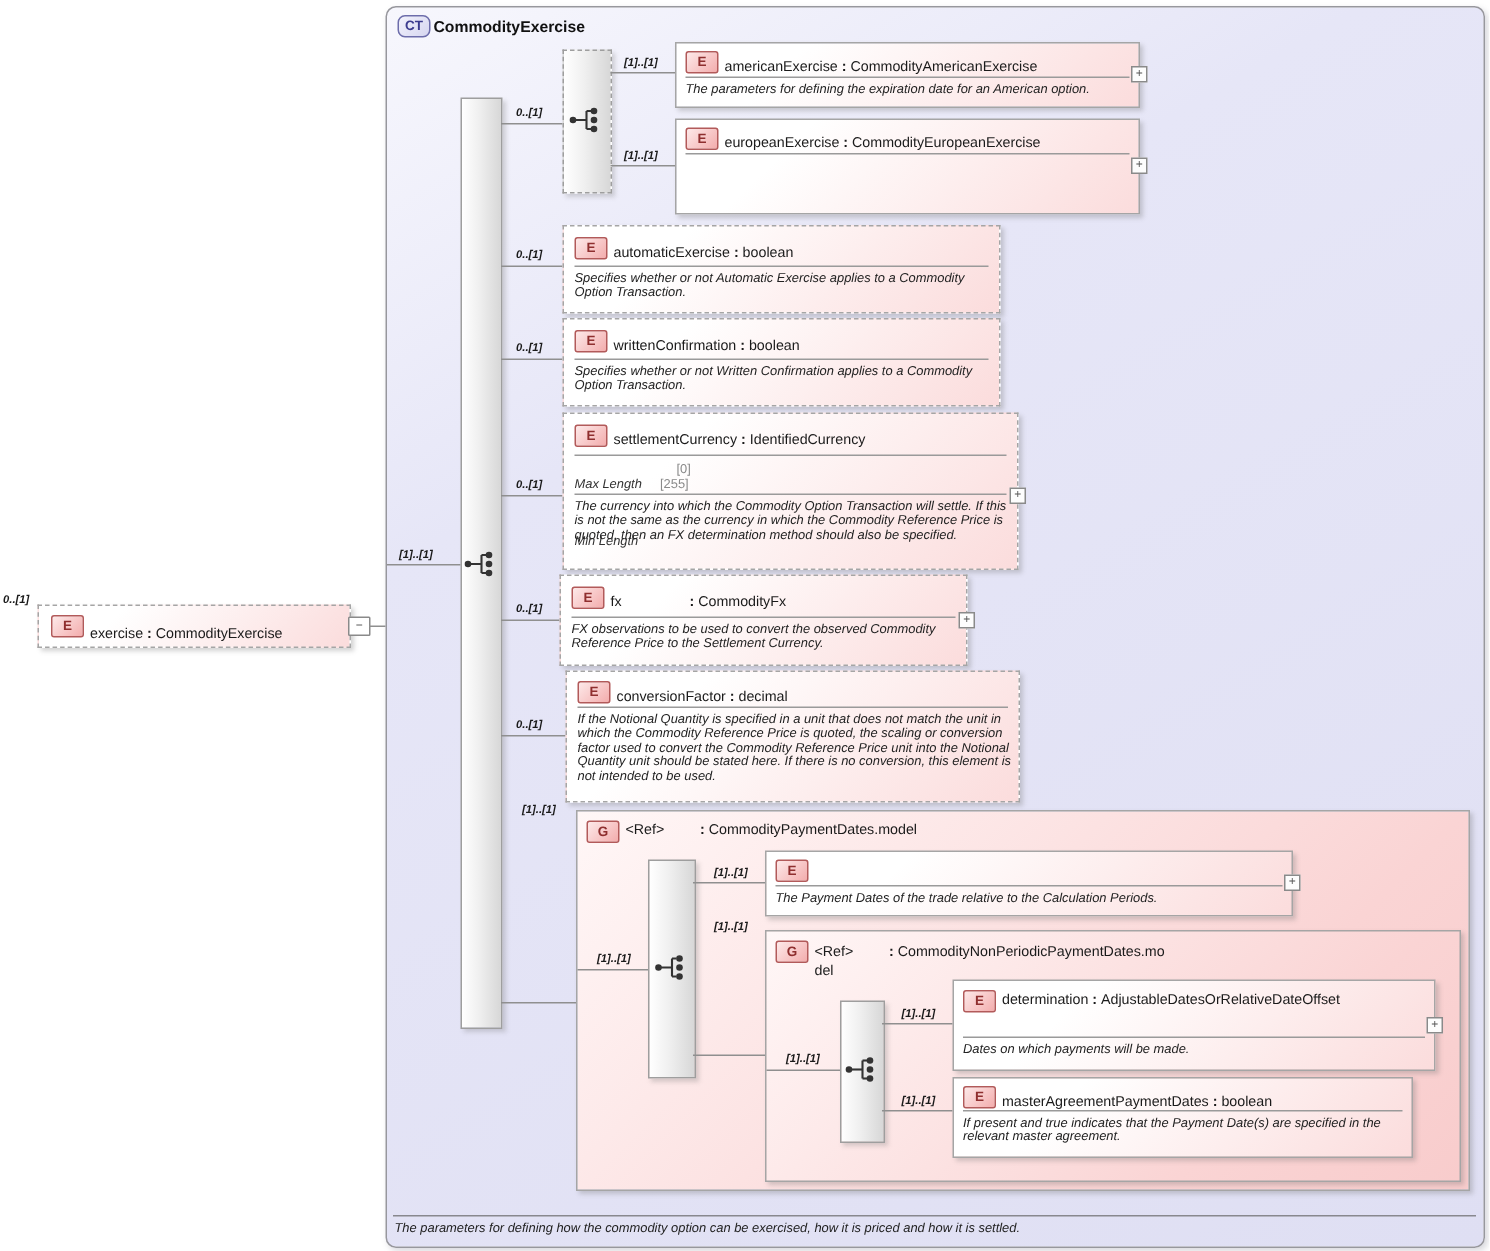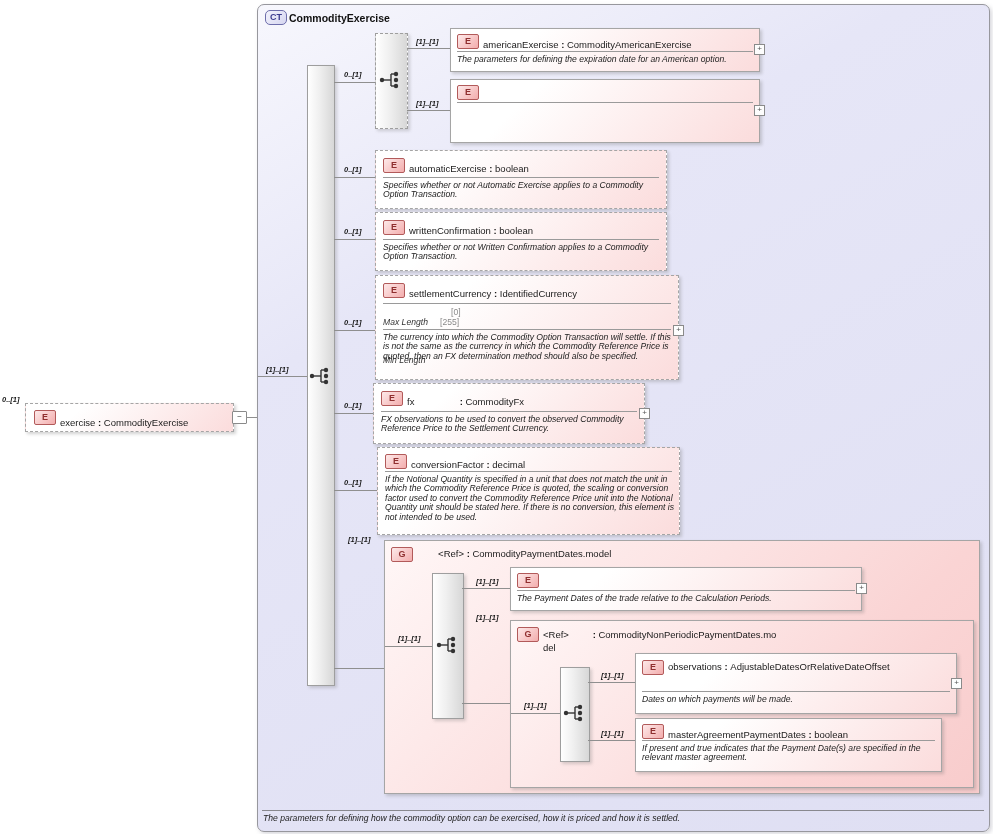--- a/index.html
+++ b/index.html
@@ -114,20 +114,21 @@
     <span class="namerow" style="left:32px;top:5px;"><span class="ename">americanExercise</span><span class="colon"></span><span class="ename">CommodityAmericanExercise</span></span>
     <div class="divider" style="left:6px;top:22px;width:296px;"></div>
     <div class="desc" style="left:6px;top:26px;width:298px;">The parameters for defining the expiration date for an American option.</div>
   </div>
   <div class="plus" style="left:754px;top:44px;">+</div>
 
   <div class="hl" style="left:407px;top:110px;width:43px;"></div>
   <span class="card" style="left:416px;top:99px;">[1]..[1]</span>
   <div class="ebox" style="left:450px;top:79px;width:308px;height:62px;">
     <span class="badge e" style="left:6px;top:5px;">E</span>
+    <span class="namerow" style="left:32px;top:5px;"><span class="ename">europeanExercise</span><span class="colon"></span><span class="ename">CommodityEuropeanExercise</span></span>
     <div class="divider" style="left:6px;top:22px;width:296px;"></div>
   </div>
   <div class="plus" style="left:754px;top:105px;">+</div>
 
   <div class="hl" style="left:334px;top:177px;width:41px;"></div>
   <span class="card" style="left:344px;top:165px;">0..[1]</span>
   <div class="ebox dashed" style="left:375px;top:150px;width:290px;height:57px;">
     <span class="badge e" style="left:7px;top:7px;">E</span>
     <span class="namerow" style="left:33px;top:7px;"><span class="ename">automaticExercise</span><span class="colon"></span><span class="ename">boolean</span></span>
     <div class="divider" style="left:7px;top:26px;width:276px;"></div>
@@ -174,21 +175,21 @@
     <span class="badge e" style="left:7px;top:6px;">E</span>
     <span class="namerow" style="left:33px;top:6px;"><span class="ename">conversionFactor</span><span class="colon"></span><span class="ename">decimal</span></span>
     <div class="divider" style="left:7px;top:23px;width:287px;"></div>
     <div class="desc" style="left:7px;top:27px;width:289px;">If the Notional Quantity is specified in a unit that does not match the unit in which the Commodity Reference Price is quoted, the scaling or conversion factor used to convert the Commodity Reference Price unit into the Notional Quantity unit should be stated here. If there is no conversion, this element is not intended to be used.</div>
   </div>
 
   <div class="hl" style="left:334px;top:668px;width:50px;"></div>
   <span class="card" style="left:348px;top:535px;">[1]..[1]</span>
   <div class="gbox" style="left:384px;top:540px;width:594px;height:252px;">
     <span class="badge g" style="left:6px;top:6px;">G</span>
-    <span class="namerow" style="left:32px;top:2px;text-align:right;"><span class="ename gap" style="min-width:47px;">&lt;Ref&gt;</span><span class="colon"></span><span class="ename">CommodityPaymentDates.model</span></span>
+    <span class="namerow" style="left:32px;top:2px;"><span class="ename gap" style="min-width:47px;">&lt;Ref&gt;</span><span class="colon"></span><span class="ename">CommodityPaymentDates.model</span></span>
   </div>
 
   <div class="hl" style="left:385px;top:646px;width:47px;"></div>
   <span class="card" style="left:398px;top:634px;">[1]..[1]</span>
   <div class="cbar" style="left:432px;top:573px;width:30px;height:144px;"></div>
   <svg class="cicon" style="left:435px;top:636px;" width="26" height="18" viewBox="0 0 26 18">
     <line x1="4" y1="9" x2="13" y2="9" stroke="#333" stroke-width="1.4"></line>
     <line x1="13" y1="3" x2="13" y2="15" stroke="#333" stroke-width="1.4"></line>
     <line x1="13" y1="3" x2="16" y2="3" stroke="#333" stroke-width="1.4"></line>
     <line x1="13" y1="15" x2="16" y2="15" stroke="#333" stroke-width="1.4"></line>
@@ -225,21 +226,21 @@
     <circle cx="4" cy="9" r="2.2" fill="#333"></circle>
       <circle cx="18" cy="3" r="2.2" fill="#333"></circle>
     <circle cx="18" cy="9" r="2.2" fill="#333"></circle>
       <circle cx="18" cy="15" r="2.2" fill="#333"></circle>
   </svg>
 
   <div class="hl" style="left:588px;top:682px;width:47px;"></div>
   <span class="card" style="left:601px;top:671px;">[1]..[1]</span>
   <div class="ebox" style="left:635px;top:653px;width:320px;height:59px;">
     <span class="badge e" style="left:6px;top:6px;">E</span>
-    <span class="namewrap" style="left:32px;top:6px;width:282px;"><span class="ename">observations</span><span class="colon"></span><span class="ename">AdjustableDatesOrRelativeDateOffset</span></span>
+    <span class="namewrap" style="left:32px;top:6px;width:282px;"><span class="ename">determination</span><span class="colon"></span><span class="ename">AdjustableDatesOrRelativeDateOffset</span></span>
     <div class="divider" style="left:6px;top:37px;width:308px;"></div>
     <div class="desc" style="left:6px;top:41px;width:308px;">Dates on which payments will be made.</div>
   </div>
   <div class="plus" style="left:951px;top:678px;">+</div>
 
   <div class="hl" style="left:588px;top:740px;width:47px;"></div>
   <span class="card" style="left:601px;top:729px;">[1]..[1]</span>
   <div class="ebox" style="left:635px;top:718px;width:305px;height:52px;">
     <span class="badge e" style="left:6px;top:5px;">E</span>
     <span class="namerow" style="left:32px;top:5px;"><span class="ename">masterAgreementPaymentDates</span><span class="colon"></span><span class="ename">boolean</span></span>

